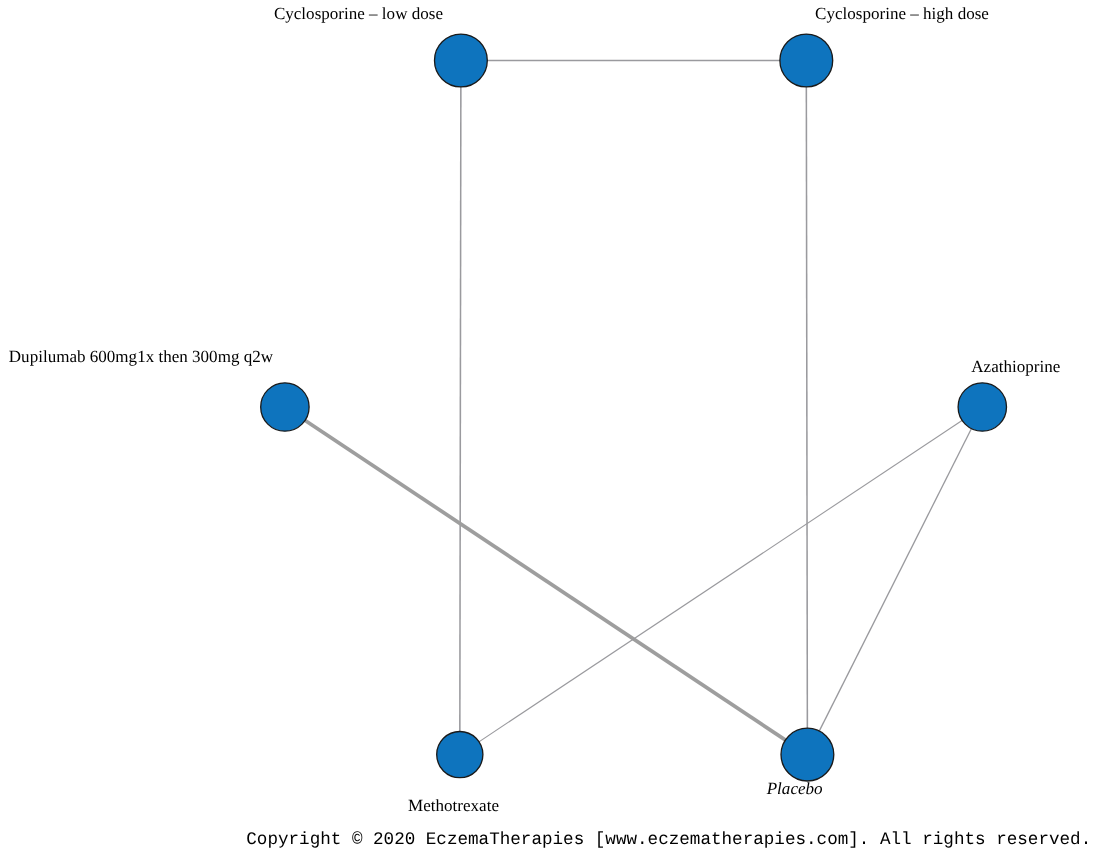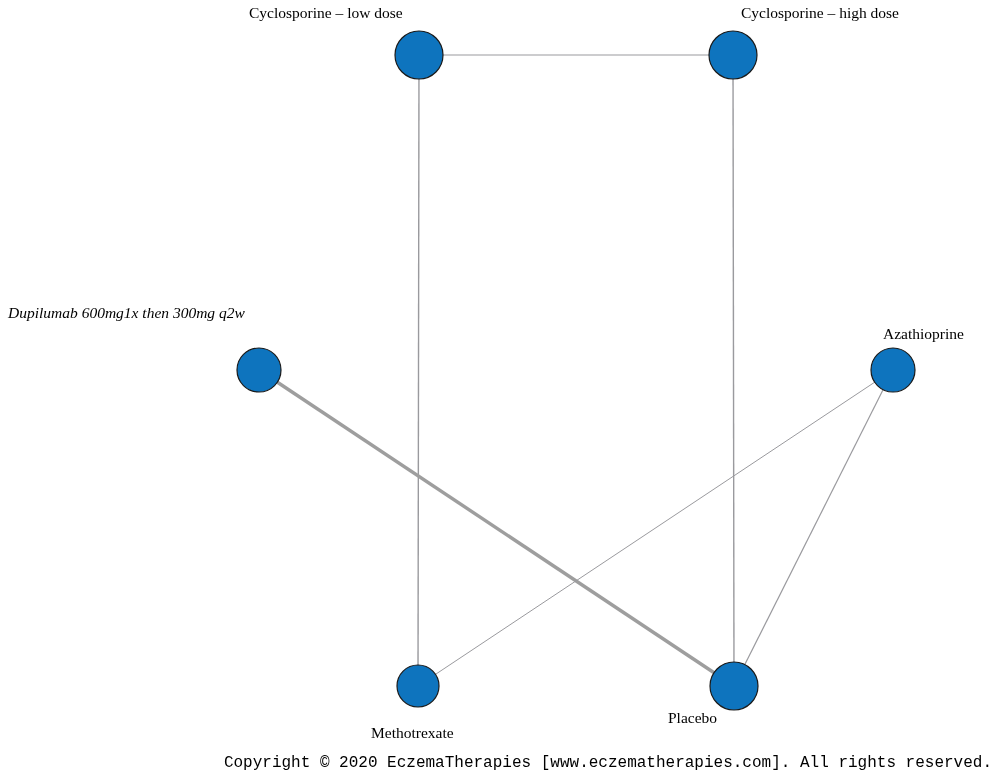--- a/index.html
+++ b/index.html
@@ -33,24 +33,24 @@
   .node-label {
     position: absolute;
     font-family: "Liberation Serif", "DejaVu Serif", serif;
     font-size: 15.5px;
     line-height: 18px;
     color: #000000;
     white-space: nowrap;
   }
   .label-cyclo-low   { left: 249px; top: 4px; }
   .label-cyclo-high  { left: 725px; top: 4px; margin-left: 16px; }
-  .label-dupilumab   { left: 8px;   top: 304px; font-style: italic; }
+  .label-dupilumab   { left: 8px;   top: 316px; }
   .label-azathioprine{ left: 883px; top: 325px; }
   .label-methotrexate{ left: 371px; top: 724px; }
-  .label-placebo     { left: 668px; top: 709px; }
+  .label-placebo     { left: 697px; top: 709px; font-style: italic; }
 
   .footer-copyright {
     position: absolute;
     left: 0;
     top: 754px;
     width: 992px;
     text-align: right;
     font-family: Liberation Mono, monospace;
     font-size: 16px;
     color: #000000;

